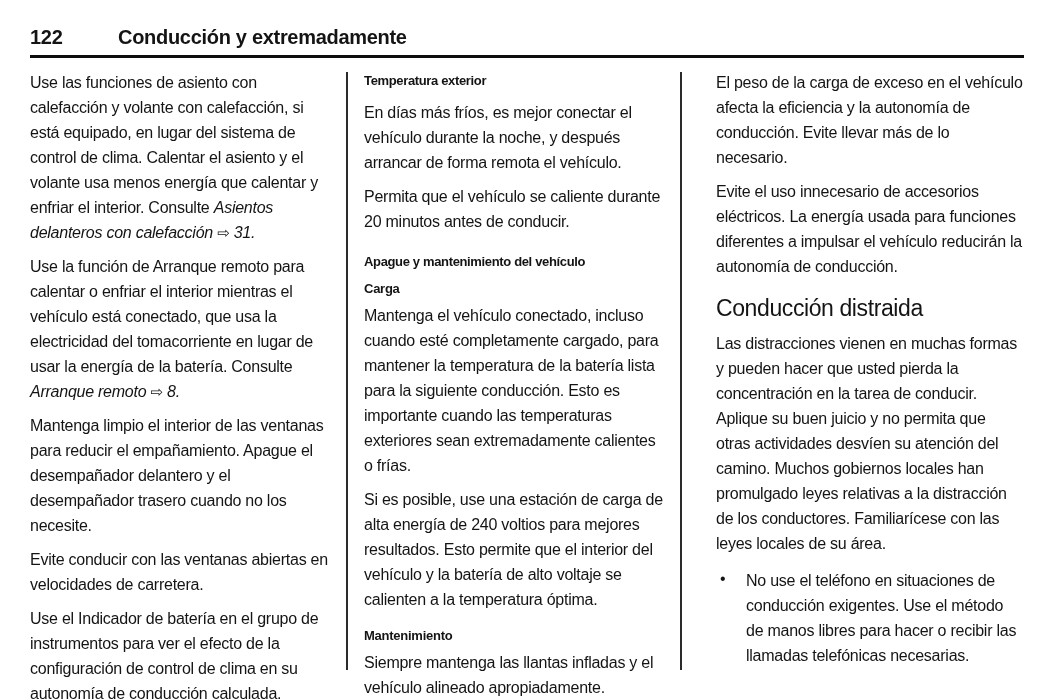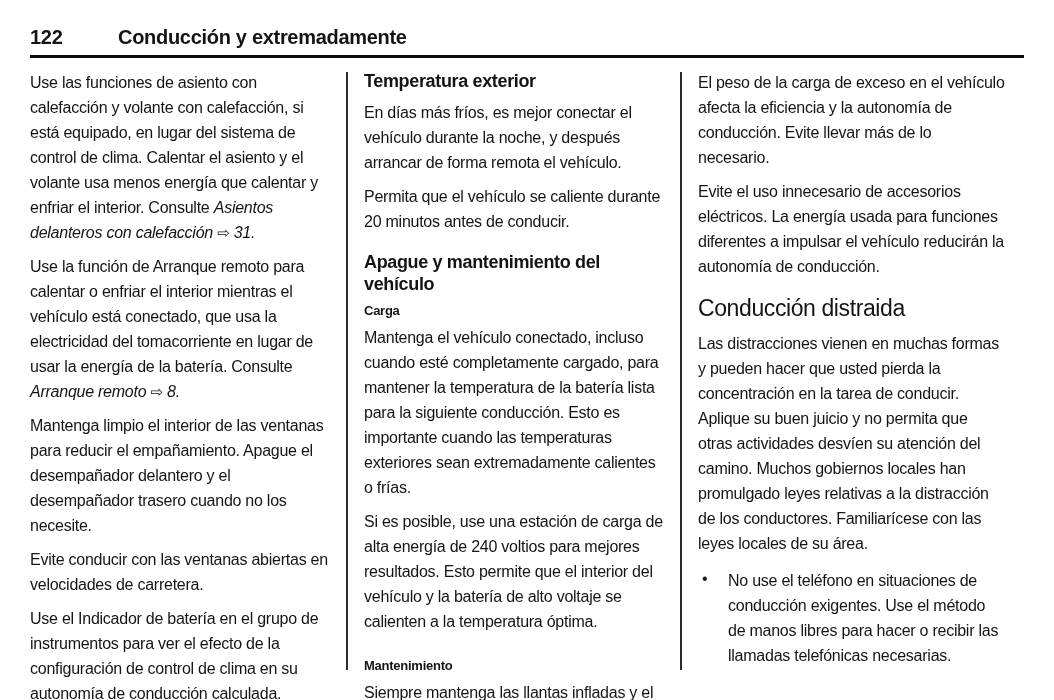--- a/index.html
+++ b/index.html
@@ -35,54 +35,54 @@
     margin: 0 30px;
   }
 
   
   .columns {
     display: flex;
     margin: 12px 30px 0 30px;
     align-items: flex-start;
   }
   .col { width: 300px; }
-  .col.col-right { width: 308px; }
+  .col.col-right { width: 308px; margin-left: 18px; }
   .vdivider {
     width: 2px;
     height: 598px;
     background: #2b2b2b;
     margin: 2px 16px 0 16px;
     flex: none;
   }
 
   
   .col p, .bullet-text {
     font-size: 16px;
     line-height: 25px;
     letter-spacing: -0.25px;
     margin-bottom: 9px;
   }
   .ref { font-style: italic; }
   .arrow { font-style: normal; font-size: 15px; }
 
   .h-sub {
-    font-size: 18px;
+    font-size: 13px;
     font-weight: bold;
     letter-spacing: -0.35px;
     line-height: 22px;
     margin: 0 0 8px 0;
   }
   .h-sub.spaced { margin-top: 17px; }
   .h-minor {
     font-size: 13px;
     font-weight: bold;
     letter-spacing: -0.25px;
     margin: 0 0 7px 0;
   }
-  .h-minor.spaced { margin-top: 24px; }
+  .h-minor.spaced { margin-top: 16px; }
   .h-major {
     font-size: 23px;
     font-weight: normal;
     letter-spacing: -0.4px;
     line-height: 26px;
     margin: 16px 0 10px 0;
   }
 
   .bullet-item {
     display: flex;

